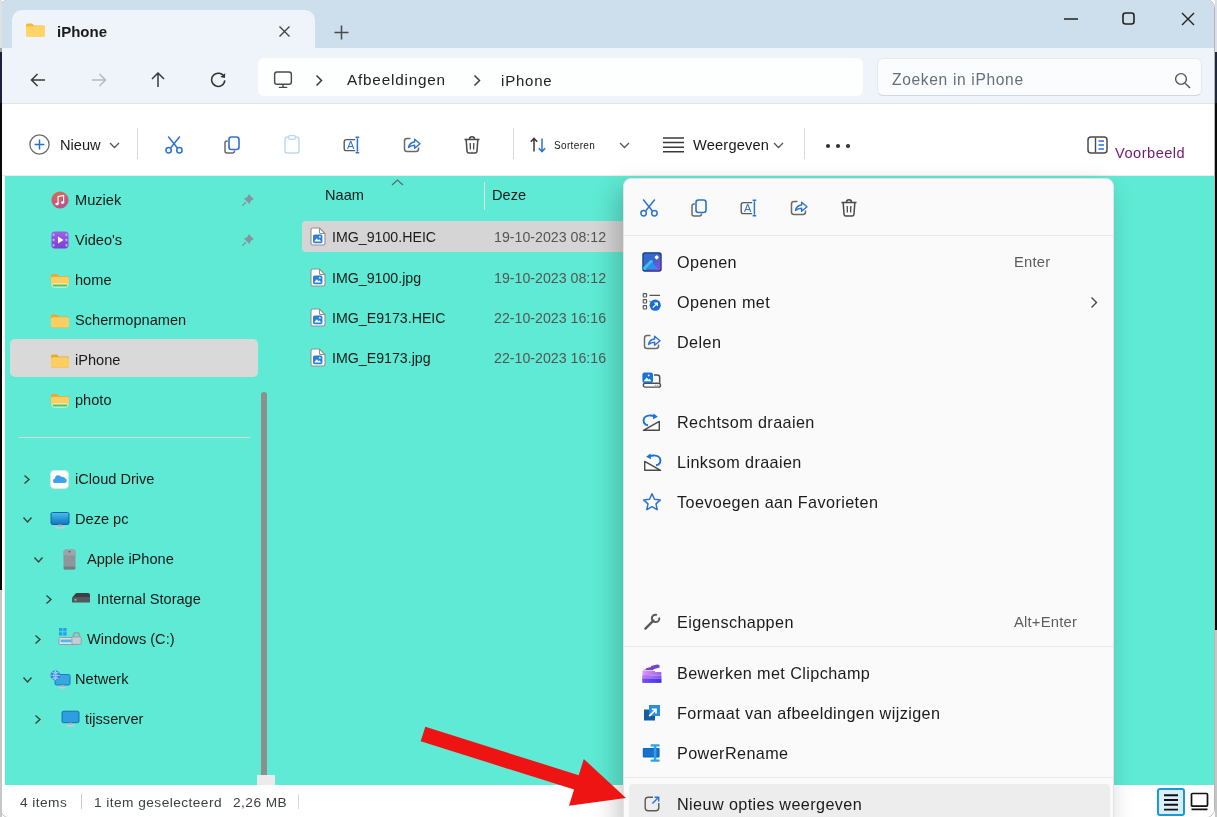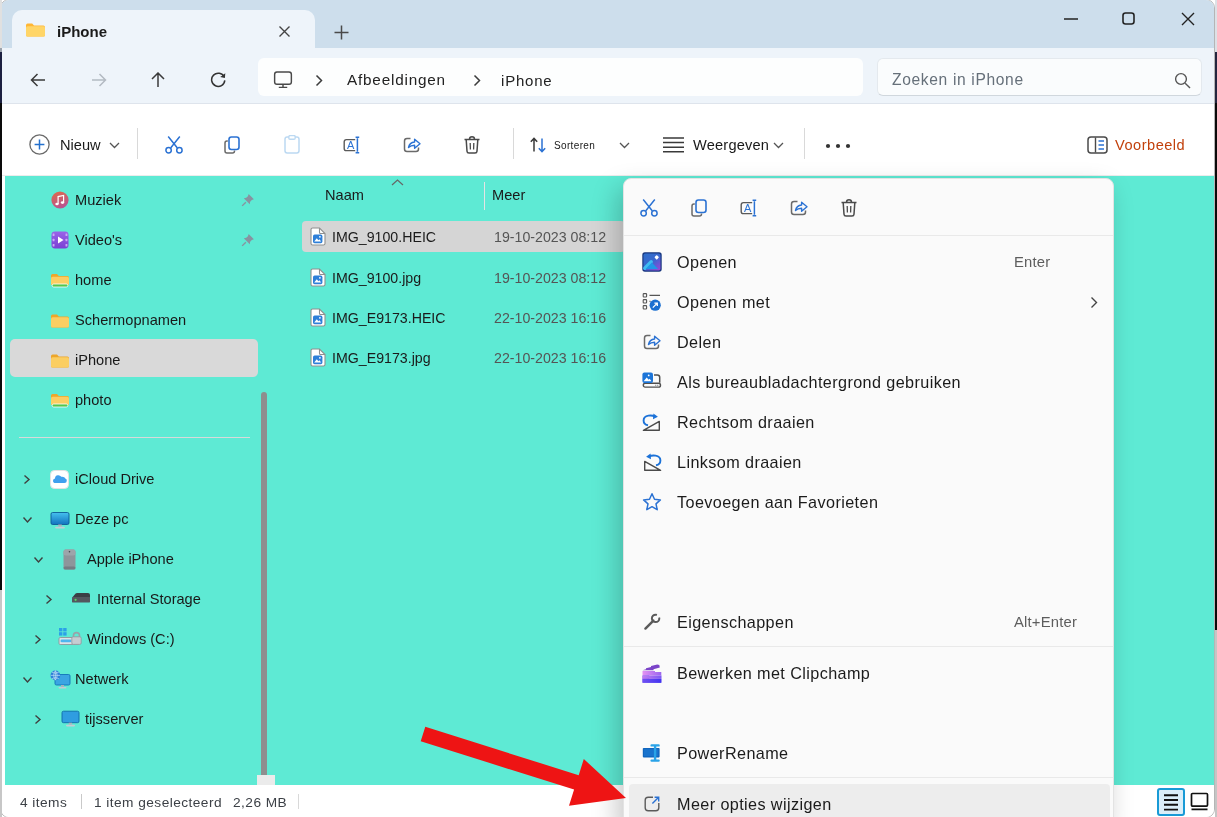--- a/index.html
+++ b/index.html
@@ -162,21 +162,21 @@
     <svg class="icon" style="left:824px;top:38px" width="26" height="6" viewBox="0 0 26 6">
         <circle cx="3" cy="3" r="2.1" fill="#333"></circle>
         <circle cx="13" cy="3" r="2.1" fill="#333"></circle>
         <circle cx="23" cy="3" r="2.1" fill="#333"></circle>
       </svg>
     <svg class="icon" style="left:1086px;top:31px" width="21" height="18" viewBox="0 0 21 18">
         <rect x="1" y="1" width="19" height="16" rx="3" stroke="#4a4a4a" stroke-width="1.5" fill="none"></rect>
         <path d="M8.5 1.5 V16.5" stroke="#4a4a4a" stroke-width="1.4"></path>
         <path d="M11.5 5 H17 M11.5 9 H17 M11.5 13 H17" stroke="#2b72d3" stroke-width="1.6"></path>
       </svg>
-    <div class="abs" style="left:1114px;top:40px;transform:translateY(-50%);font-size:14.6px;letter-spacing:0.5px;color:#c2410c">Voorbeeld</div>
+    <div class="abs" style="left:1114px;top:48px;transform:translateY(-50%);font-size:14.6px;letter-spacing:0.5px;color:#701a75">Voorbeeld</div>
   </div>
 
   <div id="bodyarea">
 
     <div class="abs" style="left:5px;top:163px;width:248px;height:38px;background:#d9d9d9;border-radius:5px"></div>
 
     <svg class="icon" style="left:46px;top:15px" width="18" height="18" viewBox="0 0 18 18">
         <defs>
           <linearGradient id="mg" x1="0" y1="0" x2="0.4" y2="1">
             <stop offset="0" stop-color="#e06a45"></stop>
@@ -328,21 +328,21 @@
     <div class="abs side-label" style="left:80px;top:543px;font-size:14.6px;color:#191919">tijsserver</div>
 
     <div class="abs" style="left:256px;top:216px;width:6px;height:559px;background:#8e8e8e;border-radius:3px"></div>
       <div class="abs" style="left:252px;top:599px;width:18px;height:10px;background:#ebebeb"></div>
 
     <div class="abs" style="left:320px;top:19px;transform:translateY(-50%);font-size:14.6px;color:#1a1a1a">Naam</div>
     <svg class="icon" style="left:386px;top:3px" width="13" height="7" viewBox="0 0 13 7">
         <path d="M1 6 L6.5 1 L12 6" stroke="#666" stroke-width="1.2" fill="none"></path>
       </svg>
     <div class="abs" style="left:479px;top:6px;width:1px;height:28px;background:#e4e4e4"></div>
-    <div class="abs" style="left:487px;top:19px;transform:translateY(-50%);font-size:14.6px;color:#1a1a1a">Meer</div>
+    <div class="abs" style="left:487px;top:19px;transform:translateY(-50%);font-size:14.6px;color:#1a1a1a">Deze</div>
 
     <div class="abs" style="left:297px;top:45px;width:323px;height:31px;background:#d5d5d5;border-radius:4px"></div>
     <svg class="icon" style="left:305px;top:51px" width="16" height="19" viewBox="0 0 16 19">
         <path d="M1 2.6 Q1 1 2.6 1 H9.5 L15 6.5 V16.4 Q15 18 13.4 18 H2.6 Q1 18 1 16.4 Z" fill="#fff" stroke="#909090" stroke-width="1.1"></path>
         <path d="M9.5 1 V5.5 Q9.5 6.5 10.5 6.5 H15" fill="none" stroke="#909090" stroke-width="1.1"></path>
         <rect x="3" y="7.6" width="9.4" height="8.6" rx="1.6" fill="#2e7fd8"></rect>
         <path d="M4.2 14.6 L6.8 11.2 L8.4 13.2 L9.4 12.2 L11.2 14.6 Z" fill="#fff"></path>
         <circle cx="9.9" cy="9.8" r="0.9" fill="#fff"></circle>
       </svg>
     <svg class="icon" style="left:305px;top:92px" width="16" height="19" viewBox="0 0 16 19">
@@ -462,21 +462,20 @@
   </div>
   <div class="menu-row" style="top:183px">
     <svg class="icon" style="left:13px;top:10px" width="20" height="20" viewBox="0 0 20 20">
         <path d="M12 2.9 H15.4 Q17.7 2.9 17.7 5.2 V10.8" stroke="#4f4f4f" stroke-width="1.5" fill="none"></path>
         <rect x="1.3" y="11.3" width="17.2" height="3.8" rx="1.9" stroke="#4f4f4f" stroke-width="1.4" fill="none"></rect>
         <path d="M13.4 13.2 H14.2 M15.4 13.2 H16.2" stroke="#4f4f4f" stroke-width="1.1"></path>
         <rect x="0.4" y="0.4" width="10.6" height="10.6" rx="2" fill="#1b74d8"></rect>
         <path d="M1.6 9.3 L4.7 5.4 L6.7 7.7 L7.7 6.7 L9.4 9.3 Z" fill="#fff"></path>
         <circle cx="6.7" cy="3.4" r="0.9" fill="#fff"></circle>
       </svg>
-    <div class="menu-label">Als bureaubladachtergrond gebruiken</div>
   </div>
   <div class="menu-row" style="top:223px">
     <svg class="icon" style="left:13px;top:10px" width="20" height="20" viewBox="0 0 20 20">
         <path d="M1.4 18.3 L17.3 18.3 L17.3 9.4 Z" stroke="#4a4a4a" stroke-width="1.4" fill="none" stroke-linejoin="round"></path>
         <path d="M6 13.2 Q1.6 12.4 1.6 8.4 Q1.6 4.4 6.4 3.6 Q10.4 3 12.8 4.6" stroke="#1c72d8" stroke-width="1.9" fill="none"></path>
         <polygon points="11.4,1.4 15.9,4.8 11.0,7.3" fill="#1c72d8"></polygon>
       </svg>
     <div class="menu-label">Rechtsom draaien</div>
   </div>
   <div class="menu-row" style="top:303px">
@@ -521,33 +520,42 @@
           </linearGradient>
         </defs>
         <polygon points="0.5,7.3 4,6.3 4,5.2 9,4 9,2.9 15.3,1.5 17.3,2.1 17.8,4.5 11.5,6.3 11.5,7.3" fill="#7b44c8"></polygon>
         <polygon points="0.5,7.9 13,7.9 13,9 19.3,9 19.3,12.5 0.5,12.5" fill="url(#cc1)"></polygon>
         <polygon points="0.5,12.5 7.3,12.5 7.3,15.9 19.3,15.9 19.3,12.5 19.3,19.7 0.5,19.7" fill="url(#cc3)"></polygon>
         <rect x="0.5" y="12.5" width="19" height="3.4" fill="url(#cc2)"></rect>
         <rect x="0.5" y="15.9" width="18.8" height="3.8" fill="url(#cc3)"></rect>
       </svg>
     <div class="menu-label">Bewerken met Clipchamp</div>
   </div>
+  <div class="menu-row" style="top:514px">
+    <svg class="icon" style="left:13px;top:10px" width="20" height="20" viewBox="0 0 20 20">
+        <rect x="2" y="6.5" width="11" height="11" fill="#135c9e"></rect>
+        <rect x="7" y="2" width="11" height="11" fill="#2c8ce0"></rect>
+        <path d="M7.2 13.2 L13.4 7" stroke="#fff" stroke-width="1.7"></path>
+        <path d="M9.8 6.4 H14 V10.6" stroke="#fff" stroke-width="1.7" fill="none"></path>
+      </svg>
+    <div class="menu-label">Formaat van afbeeldingen wijzigen</div>
+  </div>
   <div class="menu-row" style="top:554px">
     <svg class="icon" style="left:13px;top:10px" width="20" height="20" viewBox="0 0 20 20">
         <rect x="0.8" y="5" width="16.8" height="9.4" rx="0.8" fill="#1065bd"></rect>
         <rect x="2" y="6.2" width="14.4" height="7" fill="#1973cd"></rect>
         <path d="M13.1 3 V17 M9.6 2.4 H16.6 M9.6 17.6 H16.6" stroke="#2aa3e8" stroke-width="2.4" stroke-linecap="round"></path>
       </svg>
     <div class="menu-label">PowerRename</div>
   </div>
   <div class="abs" style="left:0px;top:598px;width:489px;height:1px;background:#e9e9e9"></div>
   <div class="menu-row" style="top:605px;background:#ededed;border-radius:4px">
     <svg class="icon" style="left:13px;top:10px" width="20" height="20" viewBox="0 0 20 20">
         <path d="M11 3.2 H6.2 Q3.2 3.2 3.2 6.2 V13.8 Q3.2 16.8 6.2 16.8 H13.8 Q16.8 16.8 16.8 13.8 V9" stroke="#5a5a5a" stroke-width="1.4" fill="none"></path>
         <path d="M10.4 9.6 L16.4 3.6 M12.6 3.3 H16.7 V7.4" stroke="#2b72d3" stroke-width="1.4" fill="none"></path>
       </svg>
-    <div class="menu-label">Meer opties wijzigen</div>
+    <div class="menu-label">Nieuw opties weergeven</div>
   </div>
 </div>
 
 <svg class="abs" style="left:415px;top:720px;pointer-events:none" width="215" height="97" viewBox="0 0 215 97">
   <polygon points="10.3,6.8 163.7,55.2 168.8,39.0 211,78 154.0,85.8 159.1,69.6 5.7,21.2" fill="#ee1414"></polygon>
 </svg>
 
 </body></html>

